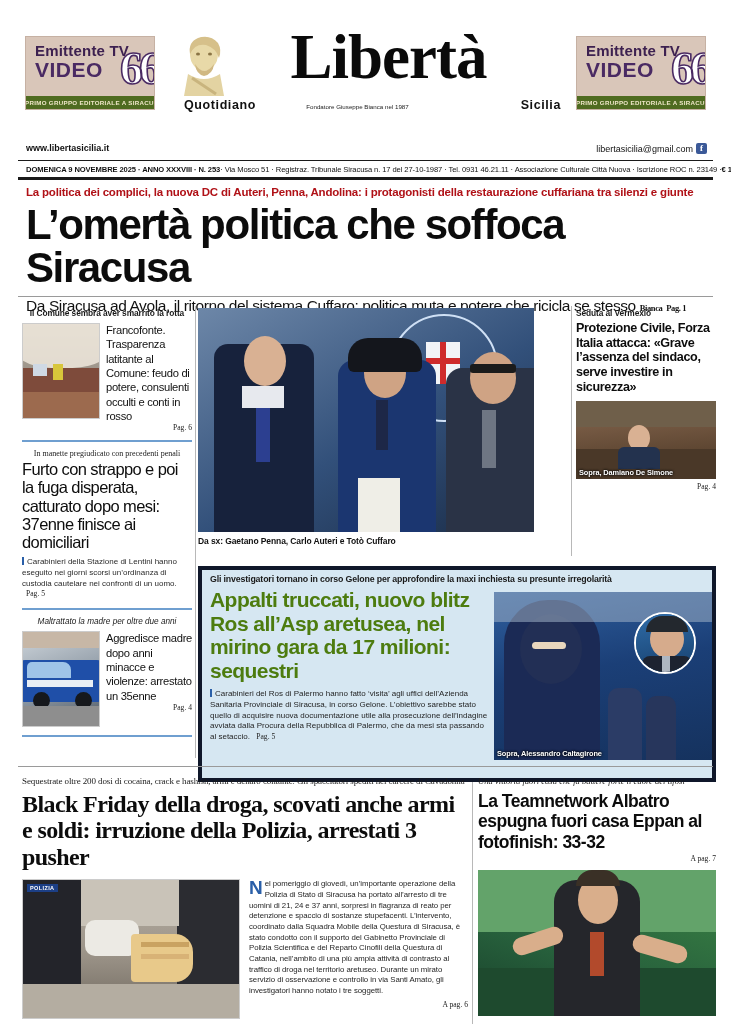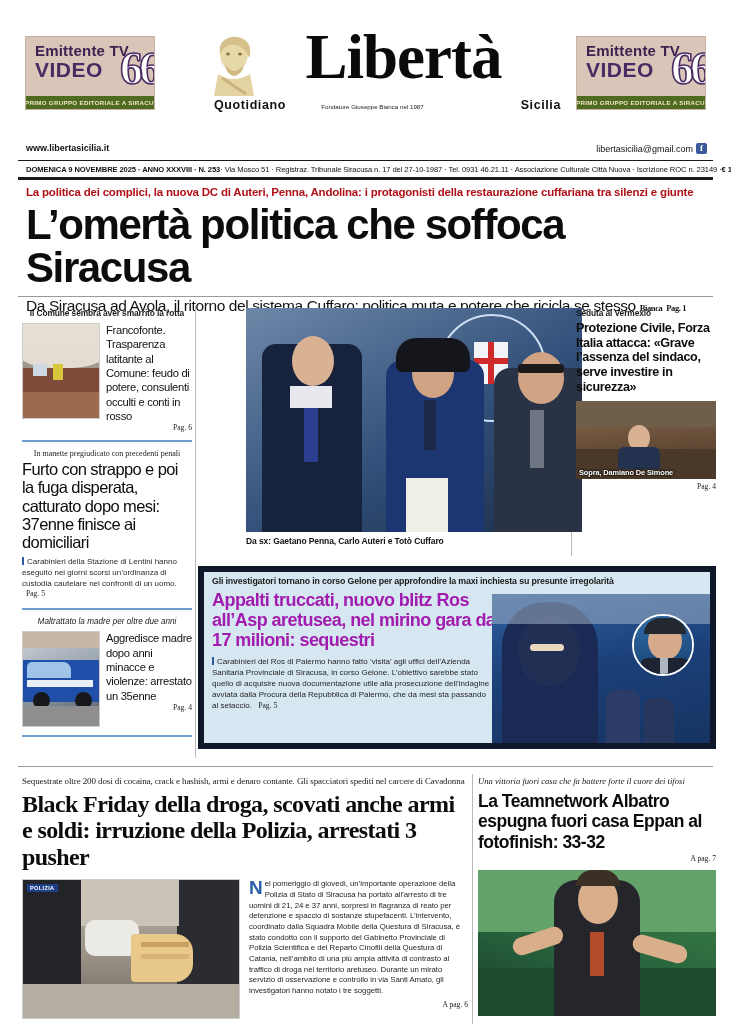--- a/index.html
+++ b/index.html
@@ -38,21 +38,21 @@
     font-family:"Liberation Serif", serif;
   }
   .logo-band {
     position:absolute; bottom:0; left:0; right:0; height:13px;
     background:#4f6b20; color:#efe6c8; font-size:6.2px; font-weight:bold;
     display:flex; align-items:center; justify-content:center;
     letter-spacing:.3px; white-space:nowrap;
   }
 
   .title-area {
-    position:absolute; left:164px; right:150px; top:0; height:92px;
+    position:absolute; left:134px; right:150px; top:0; height:92px;
   }
   .bust {
     position:absolute; left:30px; top:4px; width:44px; height:62px;
   }
   .nameplate {
     position:absolute; left:62px; right:0; top:-4px;
     font-family:"Liberation Serif", serif;
     font-size:63px; font-weight:bold; color:#0a0a0a;
     letter-spacing:-1px; line-height:1; text-align:center;
   }
@@ -127,45 +127,45 @@
     font-size:8px; color:#2a2a2a; line-height:1.35; margin-top:6px; position:relative;
     padding-left:0;
   }
   .brief .bar {
     display:inline-block; width:2px; height:8px; background:#2a5fa8;
     margin-right:3px; vertical-align:-1px;
   }
   .hsep-blue { height:2px; background:#6f9fd0; margin:8px 0 7px 0; }
 
   
-  .col-center { position:absolute; left:198px; top:278px; width:336px;margin-left:48px; }
+  .col-center { position:absolute; left:198px; top:278px; width:336px; }
   .lead-photo { width:336px; height:224px; overflow:hidden; position:relative; background:#123a6b; }
   .photo-cap { font-size:8.5px; font-weight:bold; color:#111; margin-top:4px; letter-spacing:-.1px; }
 
   
   .col-right { position:absolute; left:576px; top:278px; width:140px; }
   .hl-right { font-size:12.6px; font-weight:bold; color:#0d0d0d; line-height:1.17; letter-spacing:-.35px; margin-top:3px; }
   .right-photo { width:140px; height:78px; margin-top:6px; position:relative; overflow:hidden; background:#6b5a3a; }
   .cap-overlay {
     position:absolute; left:3px; bottom:2px;
     font-size:7.4px; font-weight:bold; color:#fff; letter-spacing:-.1px;
     text-shadow:0 0 2px #000, 0 0 3px #000;
   }
 
   
   .ros-box {
-    position:absolute; left:198px; top:536px; width:518px; height:183px;
-    background:#d6e7f2; border:6px solid #0f172a; overflow:hidden;
+    position:absolute; left:198px; top:536px; width:518px; height:216px;
+    background:#d6e7f2; border:4px solid #0f172a; overflow:hidden;
   }
   .ros-kicker {
     font-size:8.8px; font-weight:bold; color:#1a1a1a; padding:4px 6px 0 8px;
     letter-spacing:-.15px;
   }
   .ros-hl {
-    font-size:18px; font-weight:bold; color:#a21caf; line-height:1.12;
+    font-size:21px; font-weight:bold; color:#4d7c0f; line-height:1.12;
     letter-spacing:-.55px; padding:4px 0 0 8px; width:300px;
   }
   .ros-body {
     font-size:8px; color:#1f1f1f; line-height:1.35; padding:7px 0 0 8px; width:288px;
   }
   .ros-photo { position:absolute; right:0; top:22px; width:218px; height:168px; overflow:hidden; background:#1f2a44; }
   .ros-inset {
     position:absolute; right:16px; top:42px; width:62px; height:62px;
     border-radius:50%; border:2px solid #fff; overflow:hidden; background:#1c4a7a;
   }

